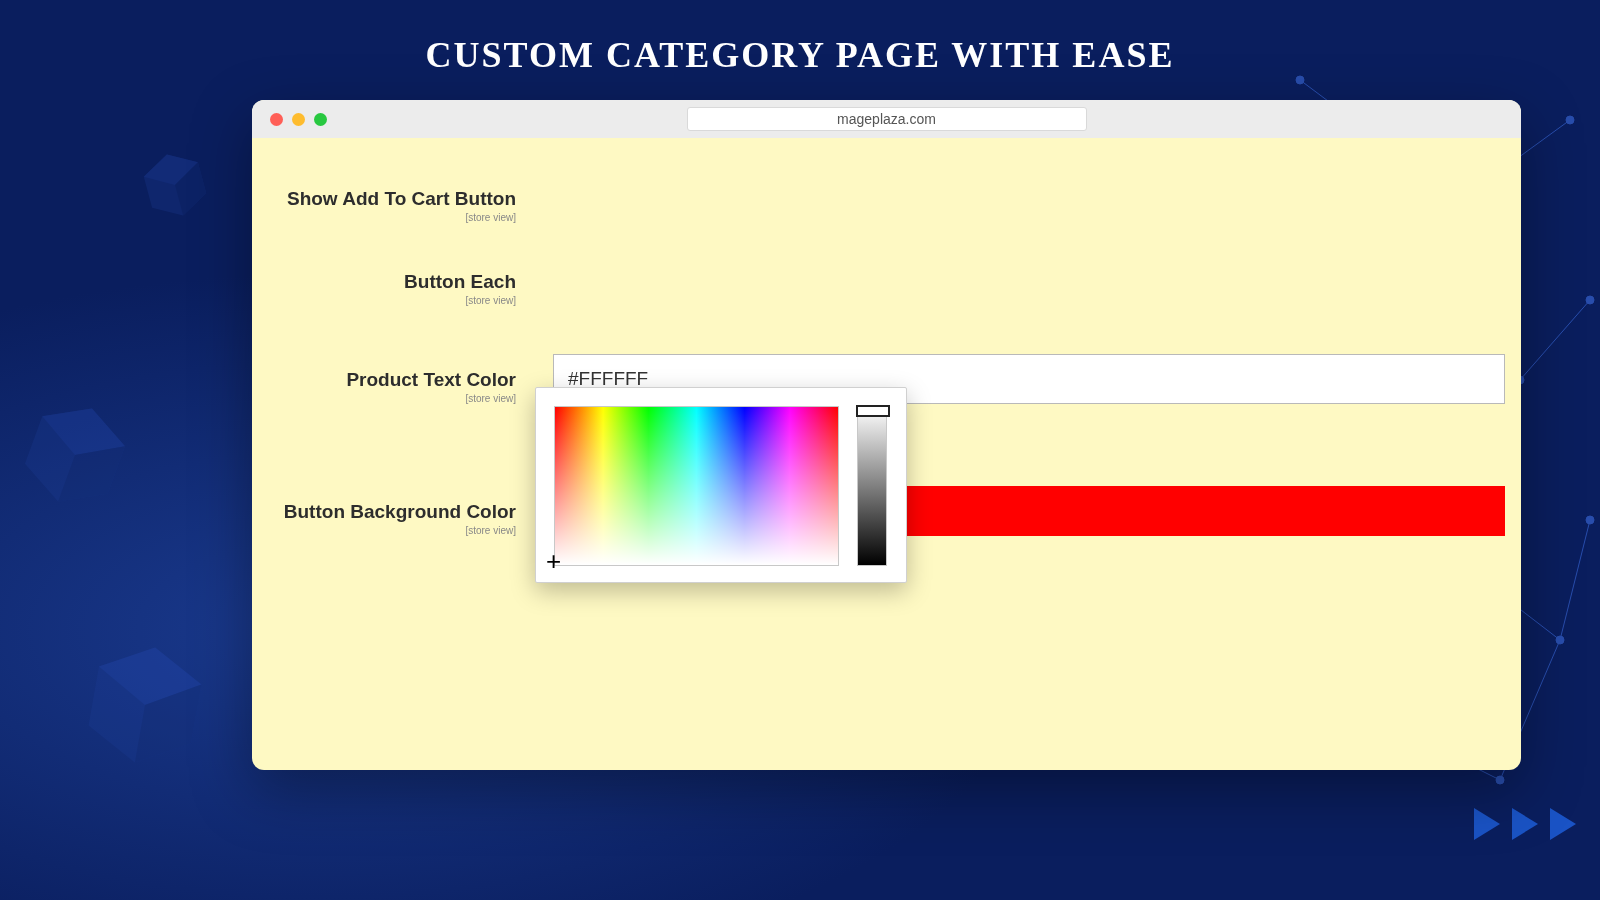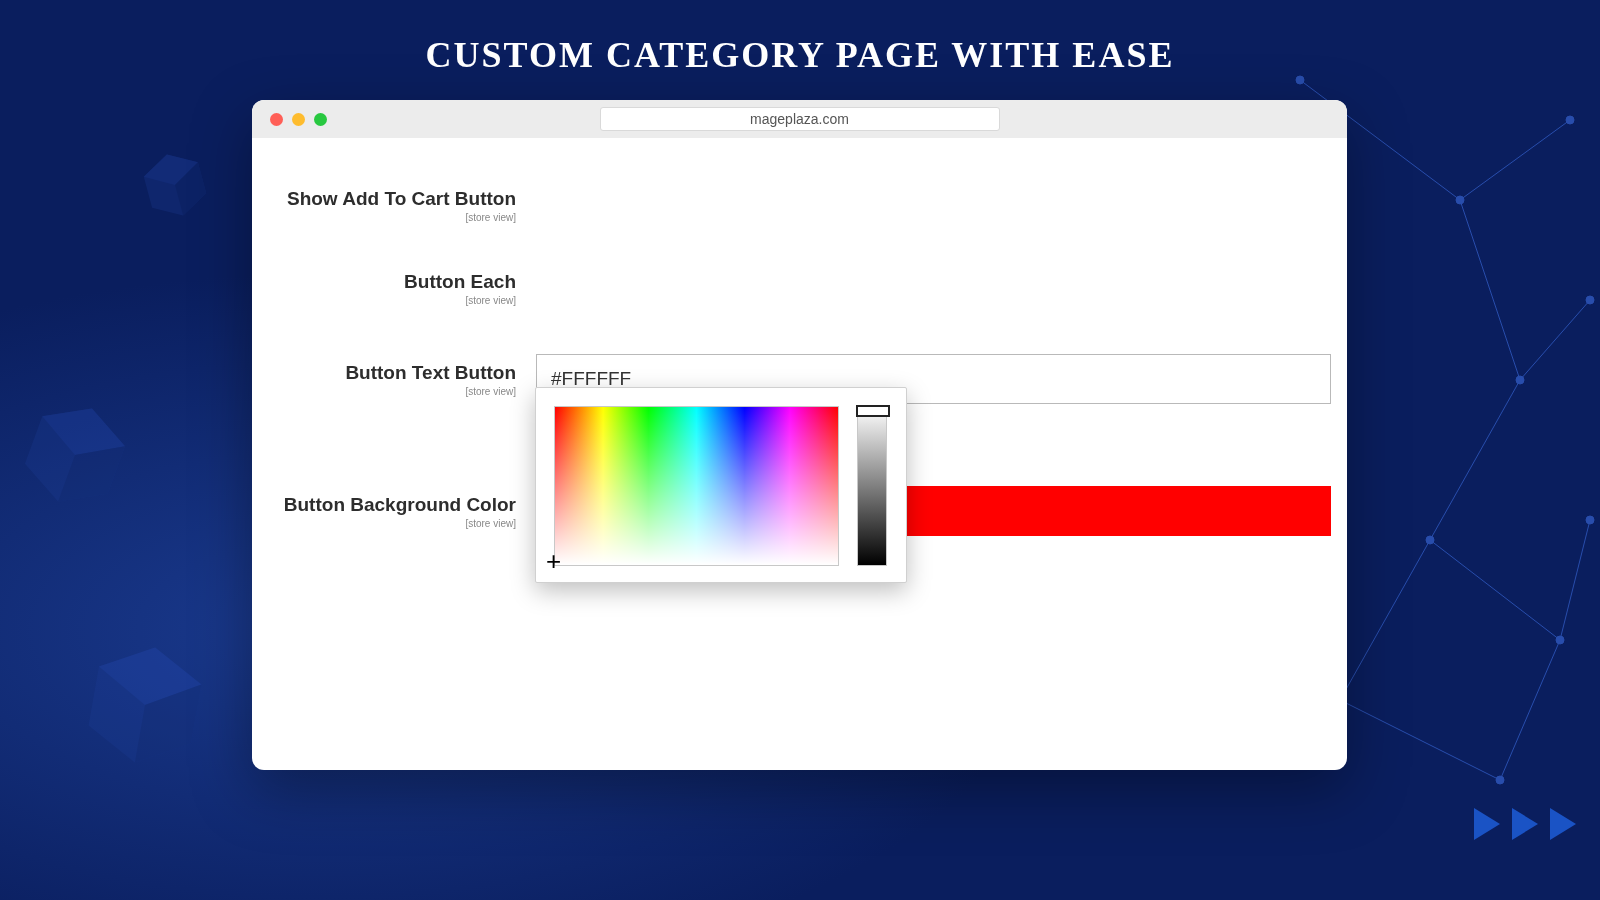--- a/index.html
+++ b/index.html
@@ -23,23 +23,23 @@
   font-size: 36px;
   font-weight: 800;
   letter-spacing: 2px;
   padding-top: 34px;
   font-family: Liberation Serif, serif;
 }
 .browser-window {
   position: absolute;
   left: 252px;
   top: 100px;
-  width: 1095px;
+  width: 1269px;
   height: 670px;
-  background: #ffffff;
+  background: #fef9c3;
   border-radius: 12px;
   box-shadow: 0 20px 60px rgba(0,0,0,0.35);
   overflow: visible;
 }
 .browser-chrome {
   height: 38px;
   background: #ececec;
   border-radius: 12px 12px 0 0;
   display: flex;
   align-items: center;
@@ -66,21 +66,22 @@
   align-items: center;
   justify-content: center;
 }
 .content {
   padding: 50px 14px 20px 14px;
   position: relative;
 }
 .row {
   display: flex;
   margin-bottom: 48px;
-  align-items: center;
+  align-items: flex-end;
+  gap: 17px;
 }
 .label-col {
   width: 270px;
   text-align: right;
   padding-right: 20px;
 }
 .label-col .lbl {
   font-size: 19px;
   font-weight: 700;
   color: #2d2d2d;
@@ -283,21 +284,21 @@
 
     <div class="row">
       <div class="label-col">
         <div class="lbl">Button Each</div>
         <div class="scope">[store view]</div>
       </div>
     </div>
 
     <div class="row">
       <div class="label-col">
-        <div class="lbl">Button Text Button</div>
+        <div class="lbl">Product Text Color</div>
         <div class="scope">[store view]</div>
       </div>
       <div class="control-col">
         <input class="text-input" value="#FFFFFF" style="">
       </div>
     </div>
 
     <div class="row" style="margin-top:82px;margin-bottom:0">
       <div class="label-col">
         <div class="lbl">Button Background Color</div>

